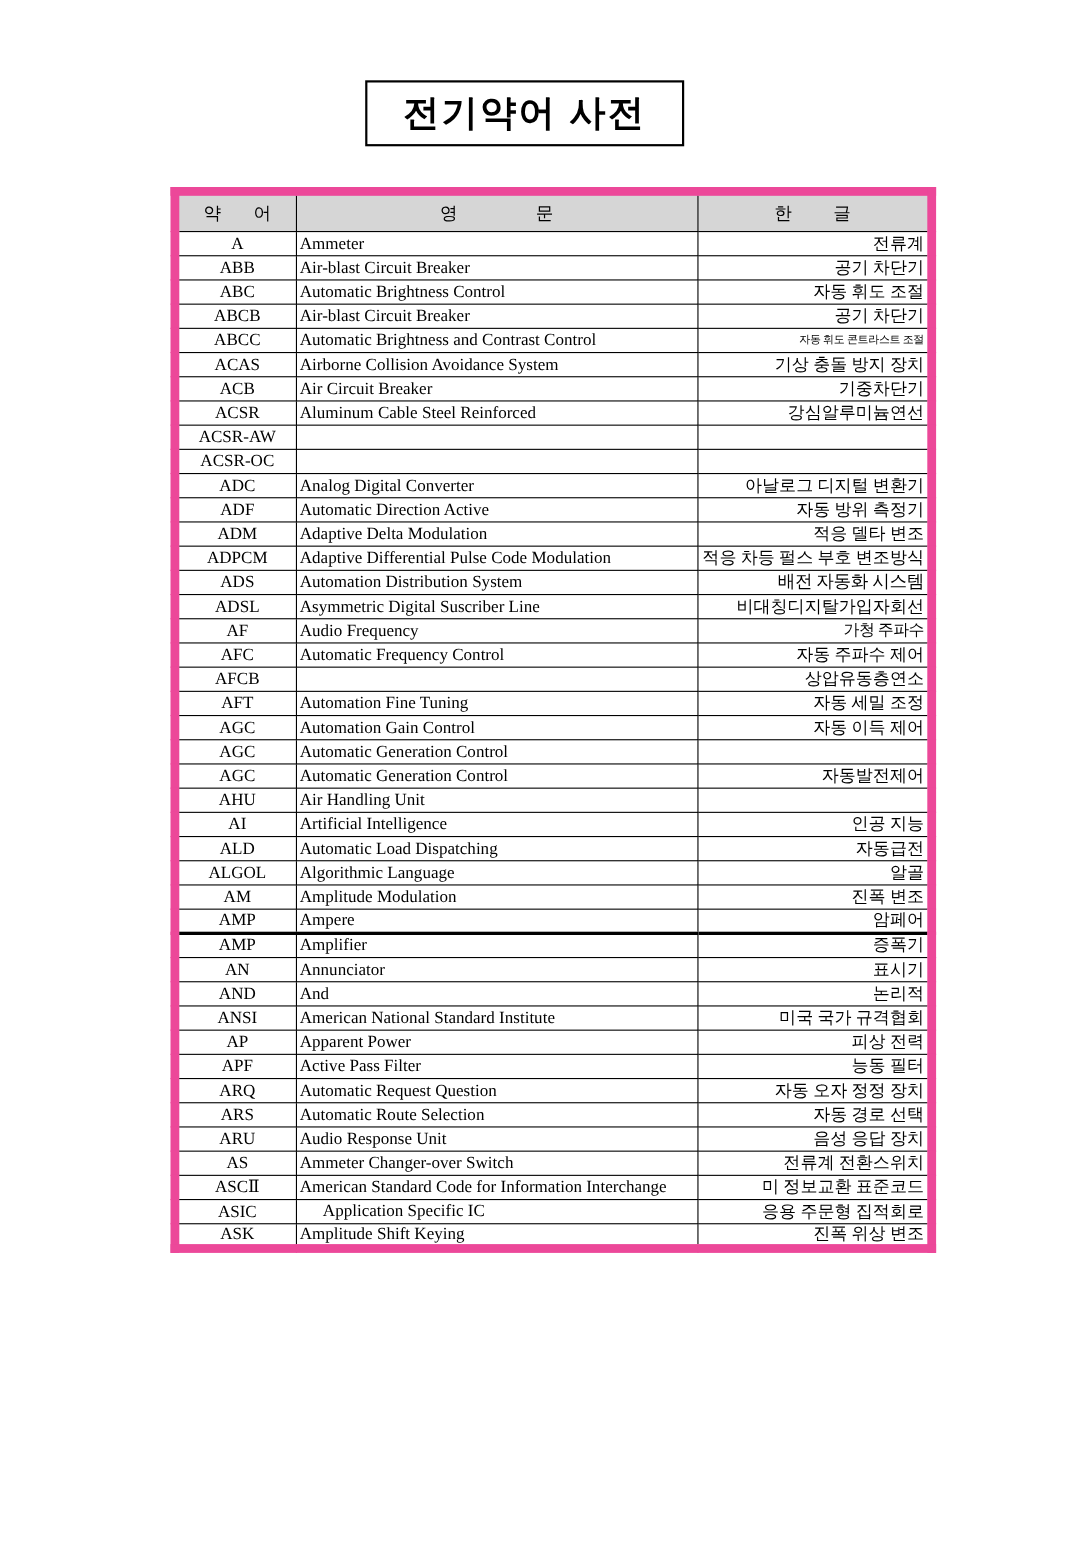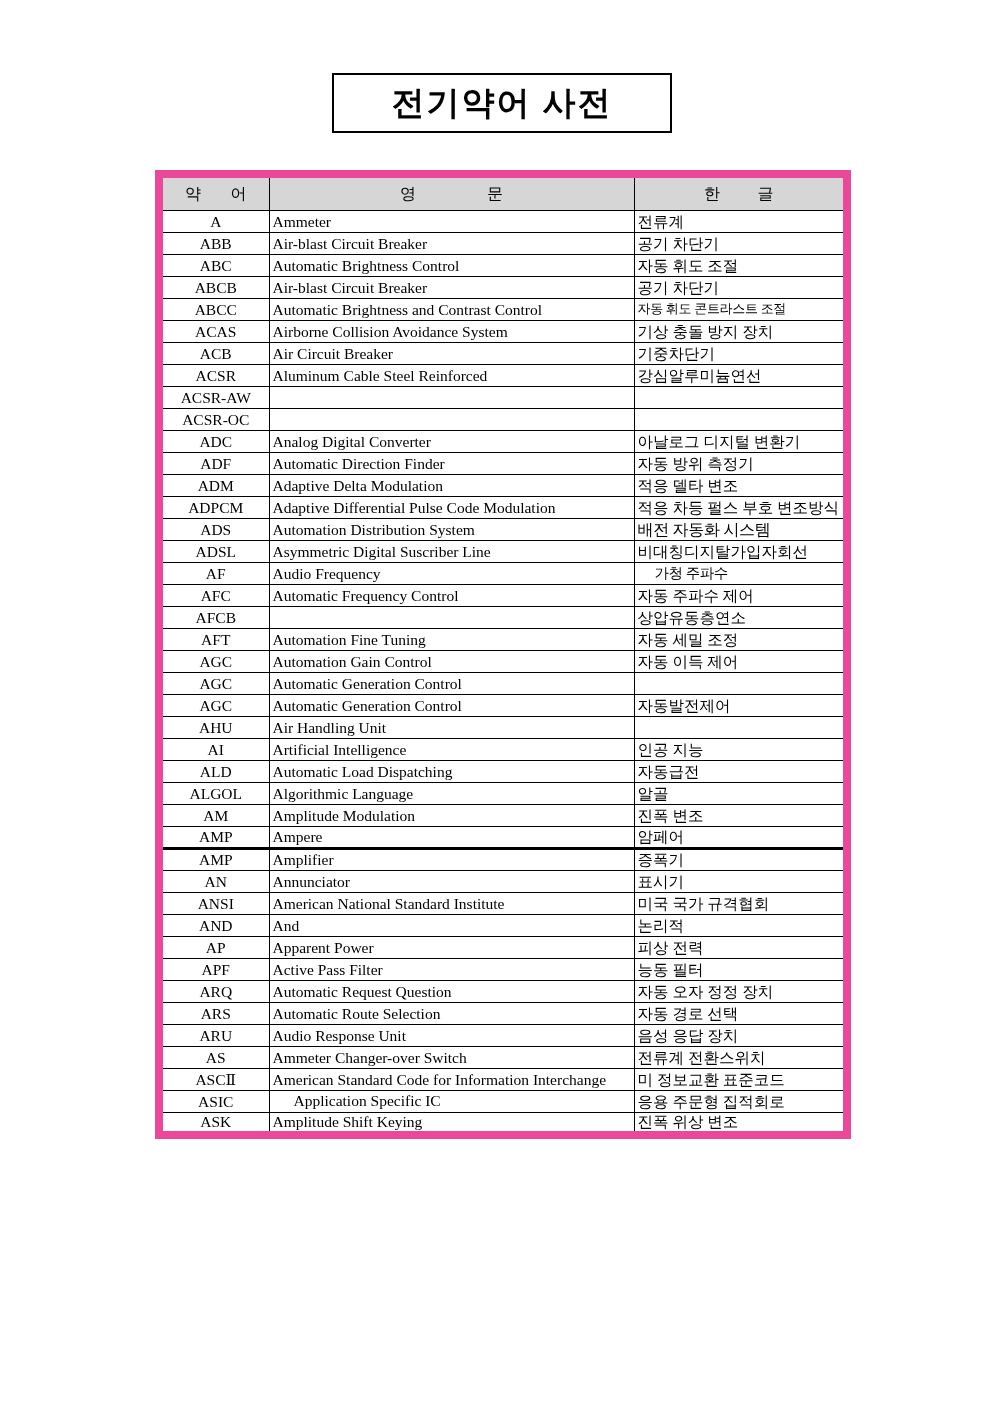--- a/index.html
+++ b/index.html
@@ -13,21 +13,21 @@
     position: relative;
     font-family: "Liberation Serif", "DejaVu Serif", serif;
     color: #000000;
   }
 
   
   .title-box {
     position: absolute;
     left: 332px;
     top: 73px;
-    width: 340px;
+    width: 290px;
     height: 60px;
     border: 2px solid #000000;
     display: flex;
     align-items: center;
     justify-content: center;
     box-sizing: border-box;
   }
   .title-text {
     font-family: "Liberation Sans", "DejaVu Sans", sans-serif;
     font-weight: bold;
@@ -69,21 +69,21 @@
   table.dict td {
     border: 1px solid #000000;
     padding: 0 3px;
     vertical-align: middle;
     line-height: 1.12;
     overflow: hidden;
     white-space: nowrap;
   }
   table.dict td.abbr { text-align: center; padding: 0 1px; }
   table.dict td.en   { text-align: left; }
-  table.dict td.ko   { text-align: left; }
+  table.dict td.ko   { text-align: right; }
 
   
   table.dict tbody tr { height: 22px; }
   
   tbody tr:nth-child(16) { height: 26px; }
   tbody tr:nth-child(17) { height: 24px; }
   tbody tr:nth-child(19) { height: 26px; }
   tbody tr:nth-child(22) { height: 29px; }
   tbody tr:nth-child(27) { height: 28px; }
   tbody tr:nth-child(30) { height: 26px; }
@@ -95,21 +95,21 @@
   tbody tr:nth-child(39) { height: 25px; }
   tbody tr:nth-child(41) { height: 38px; }
   tbody tr:nth-child(42) { height: 25px; }
   tbody tr:nth-child(43) { height: 24px; }
   tbody tr:nth-child(44) { height: 25px; }
 
   
   tbody tr:nth-child(30) td { border-top: 3px solid #000000; }
 
   
-  tbody tr:nth-child(5)  td.ko { font-size: 13px; letter-spacing: -0.3px; }
+  tbody tr:nth-child(5)  td.ko { font-size: 10px; letter-spacing: -0.3px; }
   tbody tr:nth-child(15) td.ko { font-size: 16px; letter-spacing: -0.3px; margin-top: 20px; }
   tbody tr:nth-child(17) td.ko { font-size: 14.5px; letter-spacing: -0.5px; padding-left: 20px; }
 
   
   tbody tr:nth-child(41) td.en {
     white-space: normal;
     text-align: justify;
     vertical-align: top;
     padding-top: 1px;
     padding-left: 24px;
@@ -198,21 +198,21 @@
   </tr>
 
   <tr>
     <td class="abbr">ADC</td>
     <td class="en">Analog Digital Converter</td>
     <td class="ko">아날로그 디지털 변환기</td>
   </tr>
 
   <tr>
     <td class="abbr">ADF</td>
-    <td class="en">Automatic Direction Finder</td>
+    <td class="en">Automatic Direction Active</td>
     <td class="ko">자동 방위 측정기</td>
   </tr>
 
   <tr>
     <td class="abbr">ADM</td>
     <td class="en">Adaptive Delta Modulation</td>
     <td class="ko">적응 델타 변조</td>
   </tr>
 
   <tr>
@@ -317,32 +317,32 @@
     <td class="ko">증폭기</td>
   </tr>
 
   <tr>
     <td class="abbr">AN</td>
     <td class="en">Annunciator</td>
     <td class="ko">표시기</td>
   </tr>
 
   <tr>
+    <td class="abbr">AND</td>
+    <td class="en">And</td>
+    <td class="ko">논리적</td>
+  </tr>
+
+  <tr>
     <td class="abbr">ANSI</td>
     <td class="en">American National Standard Institute</td>
     <td class="ko">미국 국가 규격협회</td>
   </tr>
 
   <tr>
-    <td class="abbr">AND</td>
-    <td class="en">And</td>
-    <td class="ko">논리적</td>
-  </tr>
-
-  <tr>
     <td class="abbr">AP</td>
     <td class="en">Apparent Power</td>
     <td class="ko">피상 전력</td>
   </tr>
 
   <tr>
     <td class="abbr">APF</td>
     <td class="en">Active Pass Filter</td>
     <td class="ko">능동 필터</td>
   </tr>

